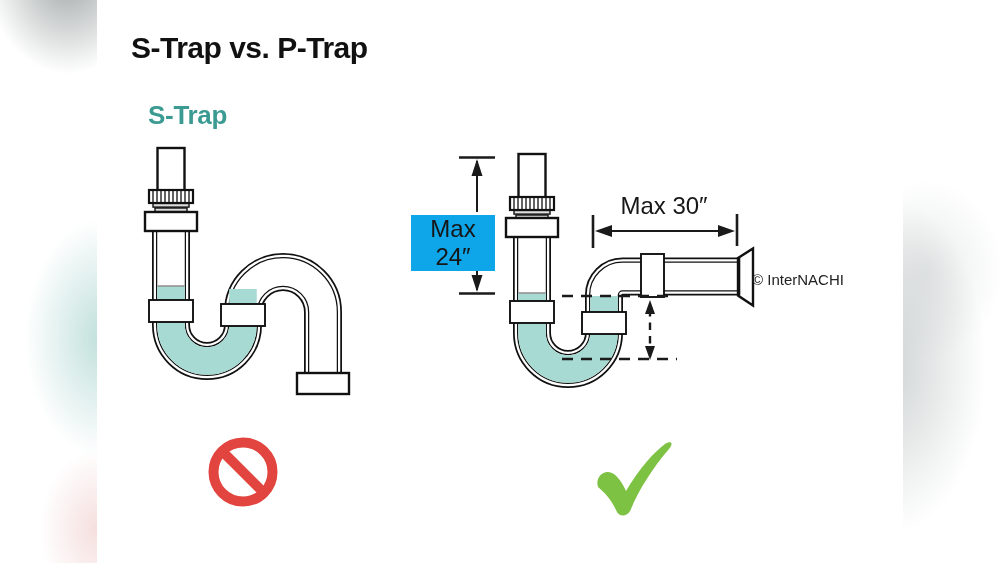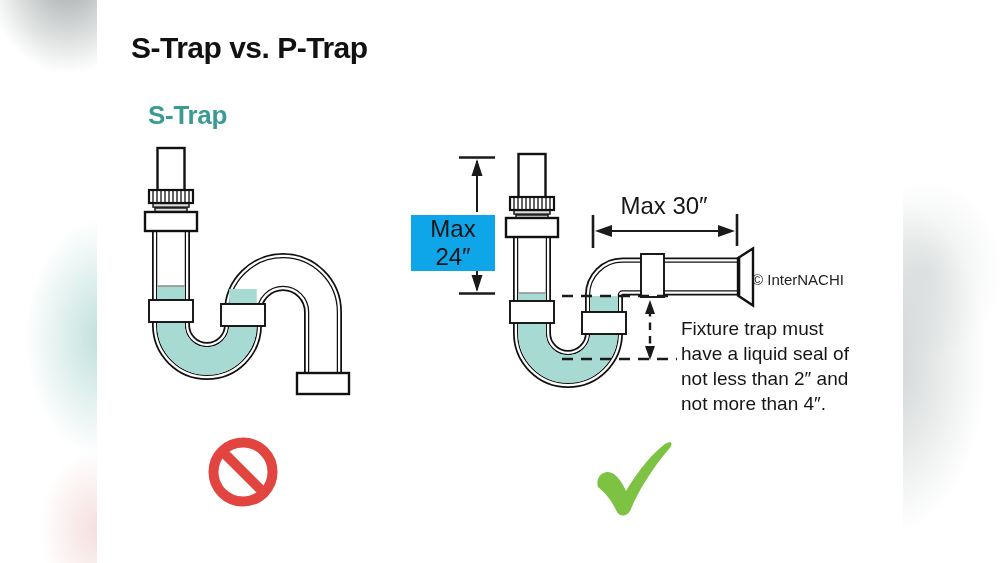--- a/index.html
+++ b/index.html
@@ -132,22 +132,16 @@
              C 639 469 654 452 665 444
              C 671 440 674 443 669 449
              C 654 466 638 491 631 509
              C 628 517 619 518 616 510
              C 611 499 604 492 598 487 Z" fill="#7DC242"></path>
   </svg>
 
   <div class="dim-label v">Max 24″</div>
   <div class="dim-label h">Max 30″</div>
 
-  <div class="note">
-    <span>Fixture trap must</span>
-    <span>have a liquid seal of</span>
-    <span>not less than 2″ and</span>
-    <span>not more than 4″.</span>
-  </div>
 
   <div class="credit">© InterNACHI</div>
 
 </div>
 
 </body></html>

